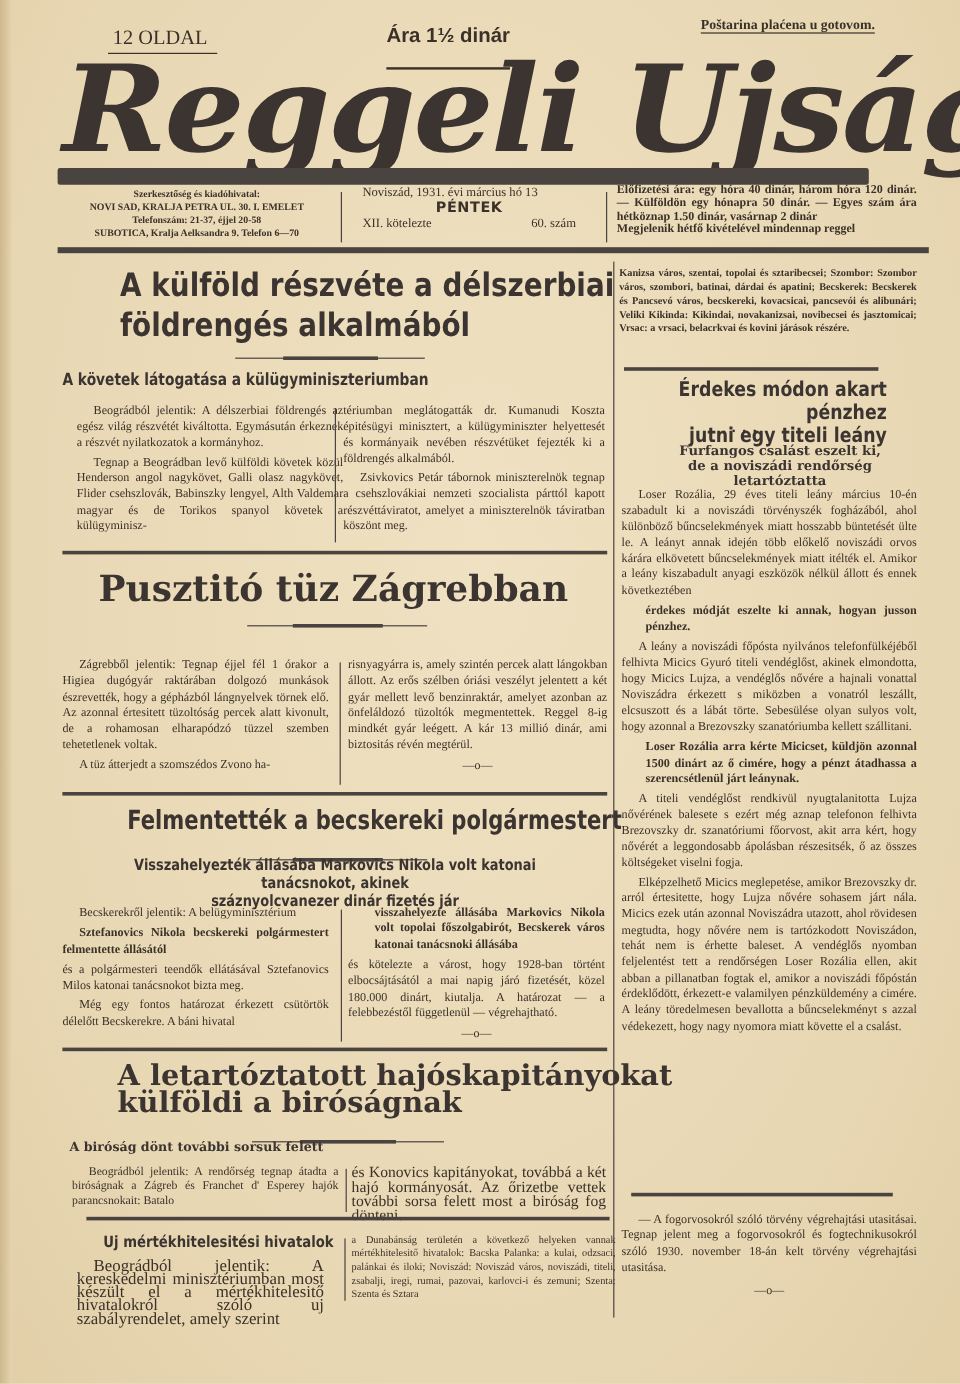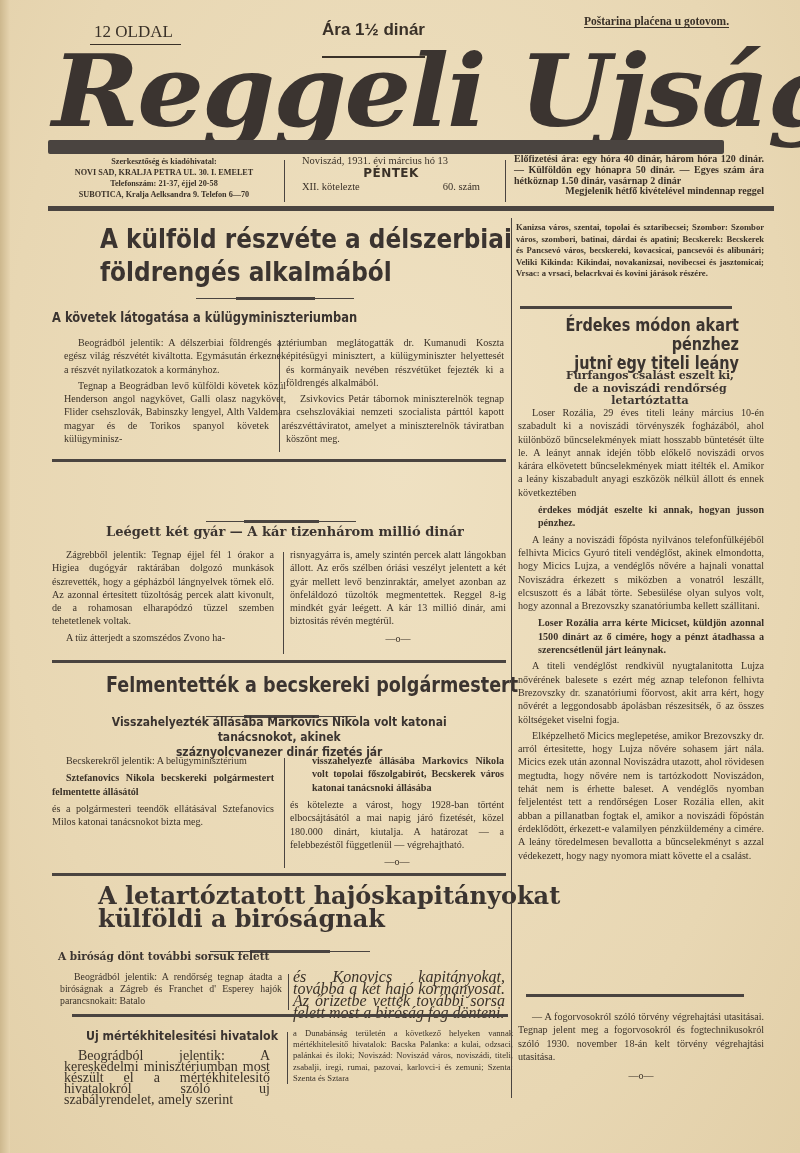--- a/index.html
+++ b/index.html
@@ -28,21 +28,21 @@
     transform: scaleX(1.05); transform-origin: left top; white-space: nowrap;
   }
   .mast-bar { left: 48px; top: 140px; width: 676px; height: 14px; background: #4a4440; border-radius: 2px; }
 
   .imp { left: 48px; top: 156px; width: 232px; text-align: center; font-size: 8.2px; line-height: 11px; font-weight: bold; }
   .vsep { background: #4a4440; width: 1px; }
   .dateblk { left: 302px; top: 154px; width: 178px; font-size: 10.5px; line-height: 13px; }
   .dateblk .pentek { text-align: center; font-family: "DejaVu Sans", sans-serif; font-weight: bold; font-size: 12px; letter-spacing: 0.5px; }
   .dateblk .row { display: flex; justify-content: space-between; }
   .sub { left: 514px; top: 154px; width: 250px; font-size: 10px; line-height: 10.8px; font-weight: bold; text-align: justify; }
-  .sub .last { text-align: right; }
+  .sub .last { text-align: left; }
 
   .rule-thick { height: 4px; background: #4a4440; }
 
   .col { font-size: 10.1px; line-height: 13.3px; text-align: justify; }
   .col p { margin: 0; text-indent: 14px; }
   .col p + p { margin-top: 3px; }
   .col .noind { text-indent: 0; }
   .bold { font-weight: bold; }
 
   .h1-cond { font-family: "DejaVu Sans", sans-serif; font-weight: bold; color: #3b3430; }
@@ -103,22 +103,22 @@
     <p>Tegnap a Beográdban levő külföldi követek közül Henderson angol nagykövet, Galli olasz nagykövet, Flider csehszlovák, Babinszky lengyel, Alth Valdemar magyar és de Torikos spanyol követek a külügyminisz-</p>
   </div>
   <div class="abs vsep" style="left:279px; top:340px; height:112px;"></div>
   <div class="abs col" style="left:286px; top:336px; width:218px;">
     <p class="noind">tériumban meglátogatták dr. Kumanudi Koszta épitésügyi minisztert, a külügyminiszter helyettesét és kormányaik nevében részvétüket fejezték ki a földrengés alkalmából.</p>
     <p>Zsivkovics Petár tábornok miniszterelnök tegnap a csehszlovákiai nemzeti szocialista párttól kapott részvéttáviratot, amelyet a miniszterelnök táviratban köszönt meg.</p>
   </div>
 
   <div class="abs rule-thick" style="left:52px; top:459px; width:454px; height:3px;"></div>
 
+  <div class="abs h-serif" style="left:82px; top:474px; font-size:30px; line-height:36px; white-space:nowrap;">Pusztitó tüz Zágrebban</div>
   <div class="abs deco" style="left:206px; top:516px; width:150px;"></div>
-  <div class="abs h-serif" style="left:106px; top:524px; font-size:13px; white-space:nowrap;">Leégett két gyár — A kár tizenhárom millió dinár</div>
 
   <div class="abs col" style="left:52px; top:548px; width:222px;">
     <p>Zágrebből jelentik: Tegnap éjjel fél 1 órakor a Higiea dugógyár raktárában dolgozó munkások észrevették, hogy a gépházból lángnyelvek törnek elő. Az azonnal értesitett tüzoltóság percek alatt kivonult, de a rohamosan elharapódzó tüzzel szemben tehetetlenek voltak.</p>
     <p>A tüz átterjedt a szomszédos Zvono ha-</p>
   </div>
   <div class="abs vsep" style="left:283px; top:552px; height:102px;"></div>
   <div class="abs col" style="left:290px; top:548px; width:216px;">
     <p class="noind">risnyagyárra is, amely szintén percek alatt lángokban állott. Az erős szélben óriási veszélyt jelentett a két gyár mellett levő benzinraktár, amelyet azonban az önfeláldozó tüzoltók megmentettek. Reggel 8-ig mindkét gyár leégett. A kár 13 millió dinár, ami biztositás révén megtérül.</p>
     <div class="endmark" style="margin-top:4px;">—o—</div>
   </div>
@@ -129,20 +129,21 @@
   <div class="abs deco" style="left:206px; top:707px; width:150px;"></div>
   <div class="abs h1-cond" style="left:80px; top:714px; width:480px; font-size:13px; line-height:15px; text-align:center; transform:scaleX(0.83); transform-origin:left top;">
     <div>Visszahelyezték állásába Markovics Nikola volt katonai tanácsnokot, akinek</div>
     <div>száznyolcvanezer dinár fizetés jár</div>
   </div>
 
   <div class="abs col" style="left:52px; top:754px; width:222px;">
     <p>Becskerekről jelentik: A belügyminisztérium</p>
     <p class="bold" style="margin-top:4px;">Sztefanovics Nikola becskereki polgármestert felmentette állásától</p>
     <p class="noind" style="margin-top:4px;">és a polgármesteri teendők ellátásával Sztefanovics Milos katonai tanácsnokot bizta meg.</p>
+    <p>Még egy fontos határozat érkezett csütörtök délelőtt Becskerekre. A báni hivatal</p>
   </div>
   <div class="abs vsep" style="left:284px; top:758px; height:110px;"></div>
   <div class="abs col" style="left:312px; top:754px; width:192px;">
     <p class="noind bold">visszahelyezte állásába Markovics Nikola volt topolai főszolgabirót, Becskerek város katonai tanácsnoki állásába</p>
   </div>
   <div class="abs col" style="left:290px; top:798px; width:214px;">
     <p class="noind">és kötelezte a várost, hogy 1928-ban történt elbocsájtásától a mai napig járó fizetését, közel 180.000 dinárt, kiutalja. A határozat — a felebbezéstől függetlenül — végrehajtható.</p>
     <div class="endmark" style="margin-top:4px;">—o—</div>
   </div>
 
@@ -152,21 +153,21 @@
     <div>A letartóztatott hajóskapitányokat</div>
     <div>külföldi a biróságnak</div>
   </div>
   <div class="abs deco" style="left:210px; top:938px; width:160px;"></div>
   <div class="abs h-serif" style="left:58px; top:950px; font-size:10.5px; white-space:nowrap;">A biróság dönt további sorsuk felett</div>
 
   <div class="abs col" style="left:60px; top:971px; width:222px; font-size:9.8px; line-height:12px;">
     <p>Beográdból jelentik: A rendőrség tegnap átadta a biróságnak a Zágreb és Franchet d' Esperey hajók parancsnokait: Batalo</p>
   </div>
   <div class="abs vsep" style="left:288px; top:974px; height:36px;"></div>
-  <div class="abs col" style="left:293px; top:971px; width:212px; font-size:16px; line-height:12px;font-style:italic;">
+  <div class="abs col" style="left:293px; top:971px; width:212px; font-size:13px; line-height:12px;">
     <p class="noind">és Konovics kapitányokat, továbbá a két hajó kormányosát. Az őrizetbe vettek további sorsa felett most a biróság fog dönteni.</p>
   </div>
 
   <div class="abs rule-thick" style="left:72px; top:1014px; width:436px; height:3px;"></div>
 
   <div class="abs h1-cond" style="left:86px; top:1028px; font-size:13px; transform:scaleX(0.85); transform-origin:left top; white-space:nowrap;">Uj mértékhitelesitési hivatalok</div>
   <div class="abs col" style="left:64px; top:1050px; width:206px; font-size:14px; line-height:11px;">
     <p>Beográdból jelentik: A kereskedelmi minisztériumban most készült el a mértékhitelesitő hivatalokról szóló uj szabályrendelet, amely szerint</p>
   </div>
   <div class="abs vsep" style="left:287px; top:1032px; height:52px;"></div>

